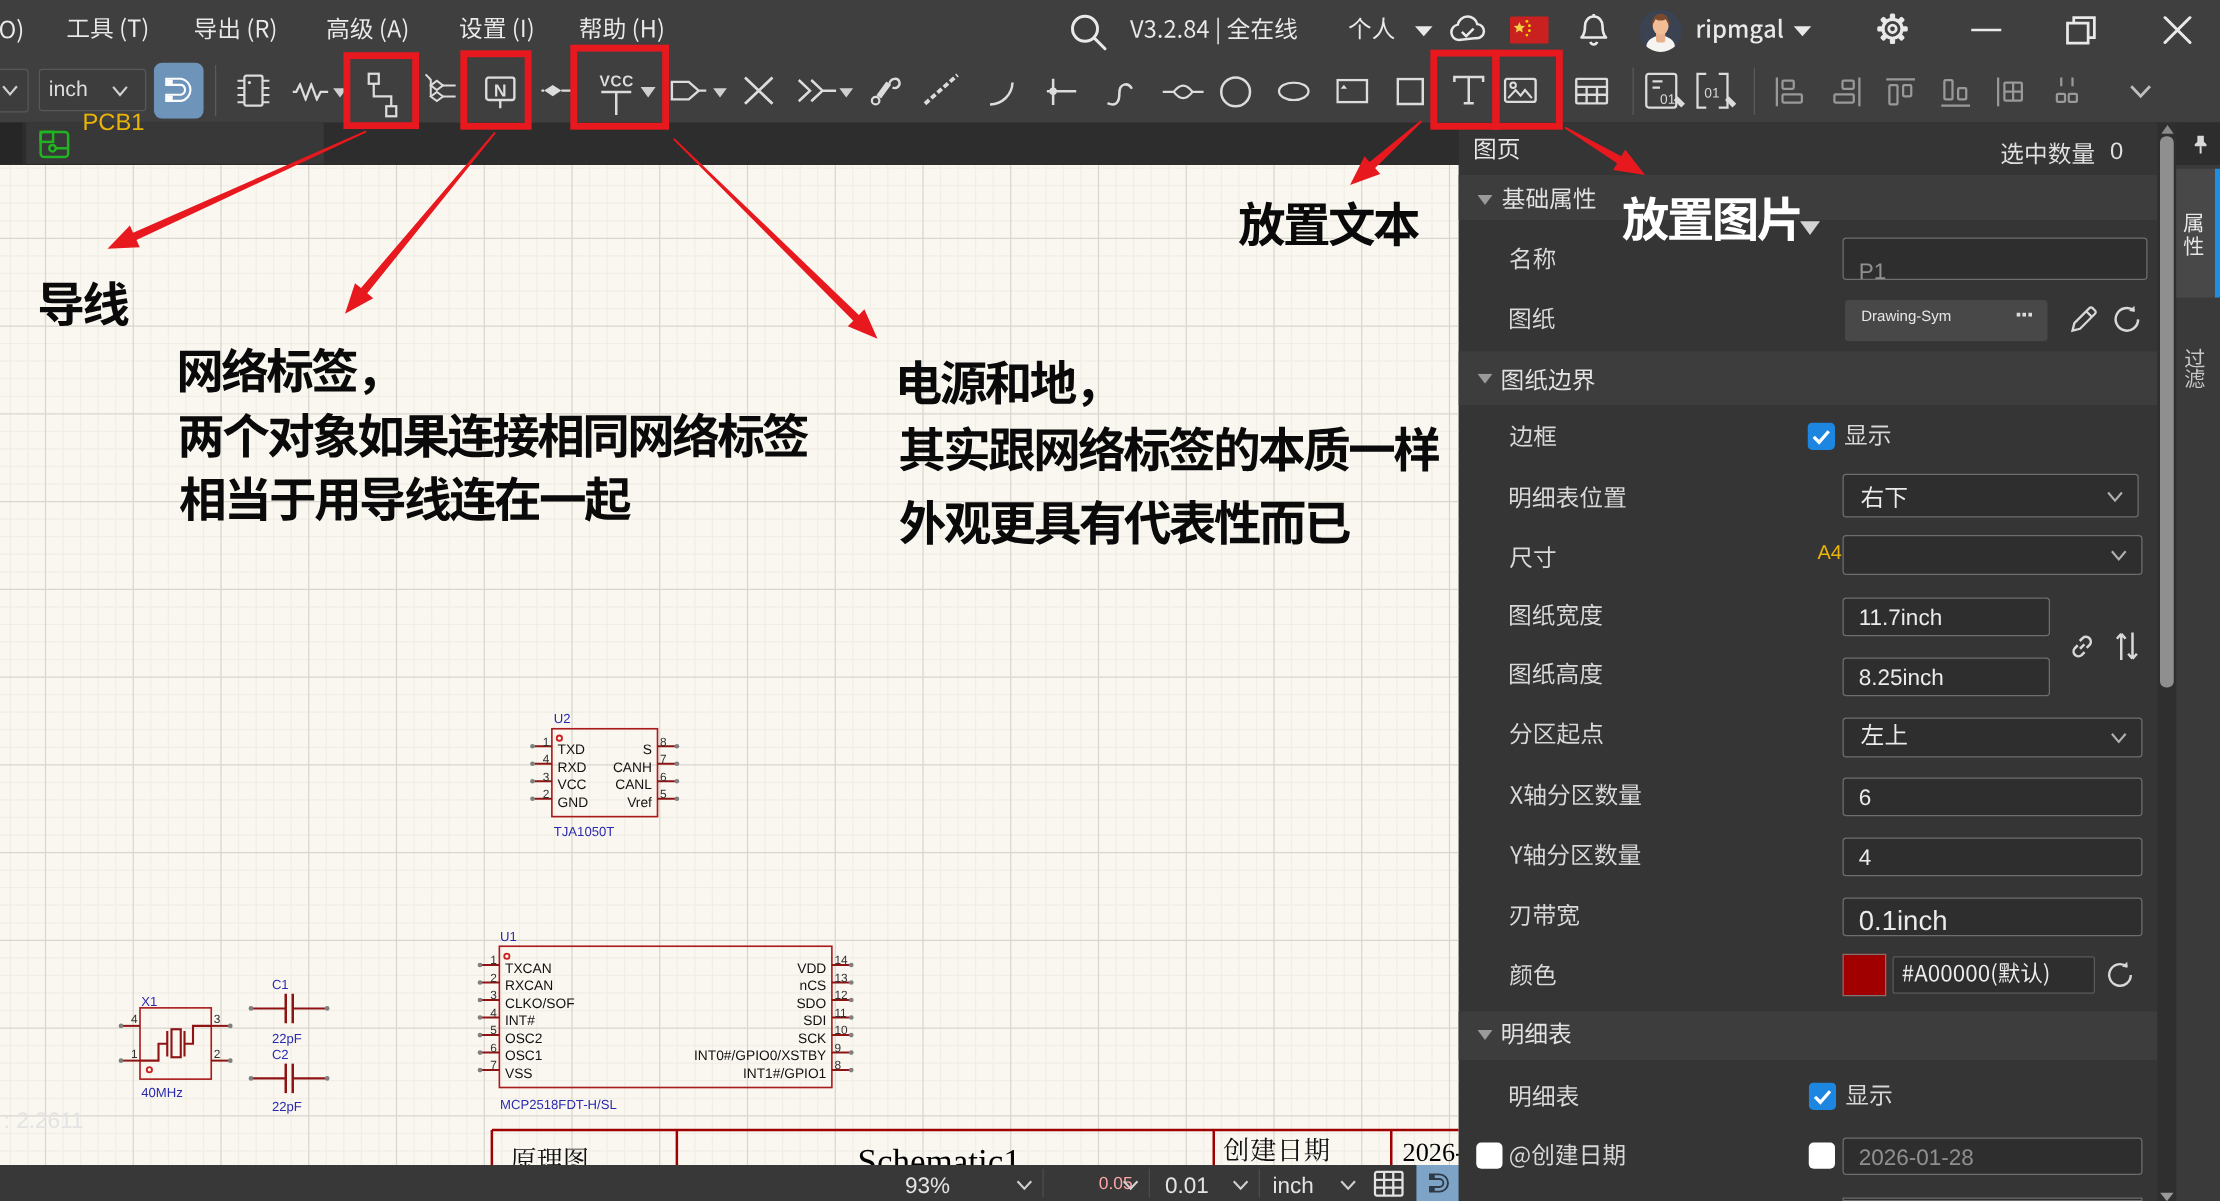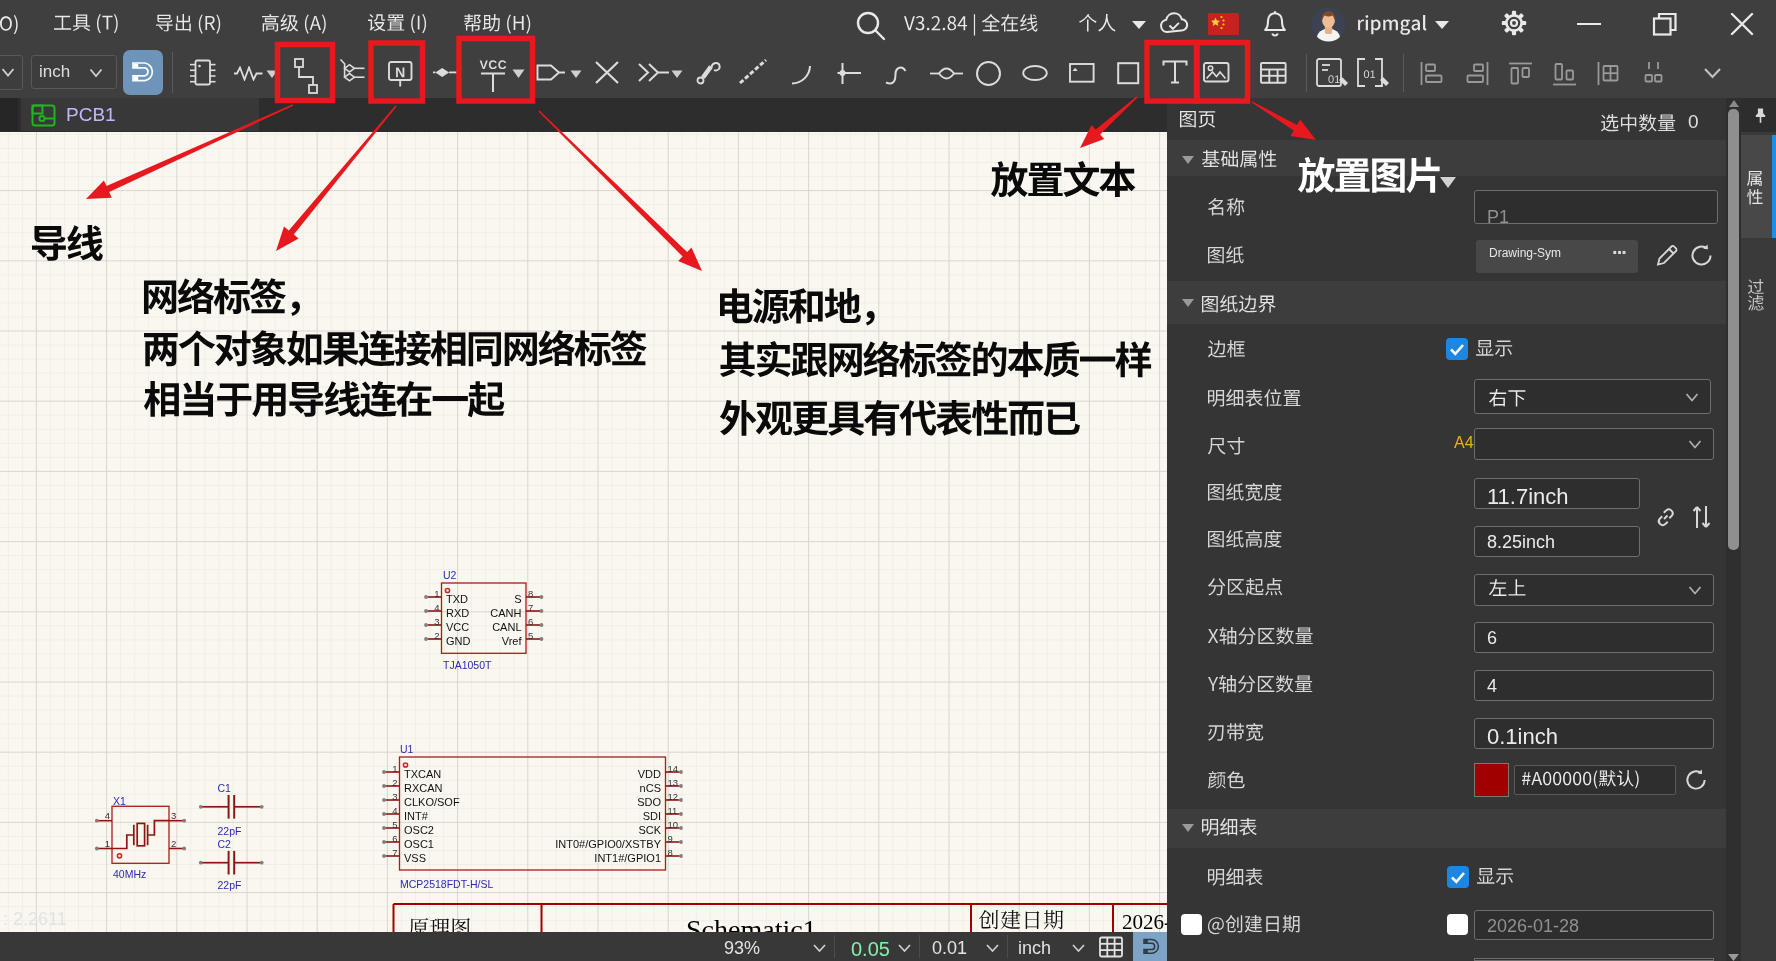--- a/index.html
+++ b/index.html
@@ -305,21 +305,21 @@
 <div class="abs" style="left:0;top:98px;width:18px;height:33px;background:#262626;z-index:2"></div>
 <div class="abs" style="left:21px;top:98px;width:238px;height:33px;background:#383838;z-index:2"></div>
 <svg class="abs" style="left:31px;top:104px;z-index:3" width="25" height="23" viewBox="0 0 25 23">
 <g fill="none" stroke="#21b321" stroke-width="2">
 <rect x="1.5" y="1.5" width="22" height="20" rx="2.5"></rect>
 <rect x="1.5" y="1.5" width="10" height="8"></rect>
 <circle cx="11" cy="14.5" r="2.6"></circle>
 <line x1="13.6" y1="14.5" x2="23.5" y2="14.5"></line>
 </g>
   </svg>
-<div class="abs" style="left:66px;top:104px;font-size:19px;color:#c4b5fd;z-index:3">PCB1</div>
+<div class="abs" style="left:66px;top:88px;font-size:19px;color:#eab308;z-index:3">PCB1</div>
 <div class="abs" style="left:0;top:131.5px;width:1166.5px;height:800.5px;background:#faf7f0;overflow:hidden;z-index:1">
     <svg class="abs" style="left:0;top:-131.5px" width="1167" height="961" viewBox="0 0 1167 961">
 <path d="M8.3 131.5 V 932 M22.4 131.5 V 932 M50.4 131.5 V 932 M64.5 131.5 V 932 M78.5 131.5 V 932 M92.6 131.5 V 932 M120.6 131.5 V 932 M134.7 131.5 V 932 M148.7 131.5 V 932 M162.8 131.5 V 932 M190.8 131.5 V 932 M204.9 131.5 V 932 M218.9 131.5 V 932 M233.0 131.5 V 932 M261.0 131.5 V 932 M275.1 131.5 V 932 M289.1 131.5 V 932 M303.2 131.5 V 932 M331.2 131.5 V 932 M345.3 131.5 V 932 M359.3 131.5 V 932 M373.4 131.5 V 932 M401.4 131.5 V 932 M415.5 131.5 V 932 M429.5 131.5 V 932 M443.6 131.5 V 932 M471.6 131.5 V 932 M485.7 131.5 V 932 M499.7 131.5 V 932 M513.8 131.5 V 932 M541.8 131.5 V 932 M555.9 131.5 V 932 M569.9 131.5 V 932 M584.0 131.5 V 932 M612.0 131.5 V 932 M626.1 131.5 V 932 M640.1 131.5 V 932 M654.2 131.5 V 932 M682.2 131.5 V 932 M696.3 131.5 V 932 M710.3 131.5 V 932 M724.4 131.5 V 932 M752.4 131.5 V 932 M766.5 131.5 V 932 M780.5 131.5 V 932 M794.6 131.5 V 932 M822.6 131.5 V 932 M836.7 131.5 V 932 M850.7 131.5 V 932 M864.8 131.5 V 932 M892.8 131.5 V 932 M906.9 131.5 V 932 M920.9 131.5 V 932 M935.0 131.5 V 932 M963.0 131.5 V 932 M977.1 131.5 V 932 M991.1 131.5 V 932 M1005.2 131.5 V 932 M1033.2 131.5 V 932 M1047.3 131.5 V 932 M1061.3 131.5 V 932 M1075.4 131.5 V 932 M1103.4 131.5 V 932 M1117.5 131.5 V 932 M1131.5 131.5 V 932 M1145.6 131.5 V 932 M1173.6 131.5 V 932 M0 134.4 H 1167 M0 148.5 H 1167 M0 162.5 H 1167 M0 176.6 H 1167 M0 204.6 H 1167 M0 218.7 H 1167 M0 232.7 H 1167 M0 246.8 H 1167 M0 274.8 H 1167 M0 288.9 H 1167 M0 302.9 H 1167 M0 317.0 H 1167 M0 345.0 H 1167 M0 359.1 H 1167 M0 373.1 H 1167 M0 387.2 H 1167 M0 415.2 H 1167 M0 429.3 H 1167 M0 443.3 H 1167 M0 457.4 H 1167 M0 485.4 H 1167 M0 499.5 H 1167 M0 513.5 H 1167 M0 527.6 H 1167 M0 555.6 H 1167 M0 569.7 H 1167 M0 583.7 H 1167 M0 597.8 H 1167 M0 625.8 H 1167 M0 639.9 H 1167 M0 653.9 H 1167 M0 668.0 H 1167 M0 696.0 H 1167 M0 710.1 H 1167 M0 724.1 H 1167 M0 738.2 H 1167 M0 766.2 H 1167 M0 780.3 H 1167 M0 794.3 H 1167 M0 808.4 H 1167 M0 836.4 H 1167 M0 850.5 H 1167 M0 864.5 H 1167 M0 878.6 H 1167 M0 906.6 H 1167 M0 920.7 H 1167 M0 934.7 H 1167" stroke="#f1eee6" stroke-width="1" fill="none"></path>
 <path d="M36.4 131.5 V 932 M106.6 131.5 V 932 M176.8 131.5 V 932 M247.0 131.5 V 932 M317.2 131.5 V 932 M387.4 131.5 V 932 M457.6 131.5 V 932 M527.8 131.5 V 932 M598.0 131.5 V 932 M668.2 131.5 V 932 M738.4 131.5 V 932 M808.6 131.5 V 932 M878.8 131.5 V 932 M949.0 131.5 V 932 M1019.2 131.5 V 932 M1089.4 131.5 V 932 M1159.6 131.5 V 932 M0 190.6 H 1167 M0 260.8 H 1167 M0 331.0 H 1167 M0 401.2 H 1167 M0 471.4 H 1167 M0 541.6 H 1167 M0 611.8 H 1167 M0 682.0 H 1167 M0 752.2 H 1167 M0 822.4 H 1167 M0 892.6 H 1167" stroke="#d9d6ce" stroke-width="1" fill="none"></path>
 </svg>
     <svg class="abs" style="left:0;top:-131.5px" width="1167" height="961" viewBox="0 0 1167 961" font-family="Liberation Sans">
       <rect x="441.5" y="583" width="84.5" height="70.29999999999995" fill="none" stroke="#a81c1c" stroke-width="1.3"></rect>
       <line x1="427.5" y1="597" x2="441.5" y2="597" stroke="#8e1414" stroke-width="1.6"></line>
       <circle cx="426.0" cy="597" r="1.9" fill="#808080"></circle>
       <text x="439.5" y="596.5" font-size="9.5" fill="#333" text-anchor="end">1</text>
@@ -469,23 +469,23 @@
       <text x="1122" y="929" font-size="21" font-family="Liberation Serif">2026-01-28</text>
     </svg>
   </div>
 <svg style="position:absolute;left:407.0px;top:916.0px;z-index:2;" width="66" height="25" viewBox="0 0 66 25">
     <path transform="translate(1.26,19.41)" d="M14.3 -4.2 14.1 -4.0C15.6 -2.9 17.6 -1.0 18.2 0.5C19.9 1.4 20.6 -2.1 14.3 -4.2ZM10.1 -3.6 8.2 -4.5C7.4 -2.9 5.6 -0.7 3.6 0.6L3.8 0.9C6.2 -0.1 8.2 -1.9 9.3 -3.4C9.8 -3.3 10.0 -3.4 10.1 -3.6ZM18.3 -17.4 17.3 -16.2H4.6L3.0 -16.9V-11.0C3.0 -6.8 2.8 -2.3 0.7 1.4L1.1 1.6C4.1 -2.0 4.3 -7.2 4.3 -11.0V-15.6H19.6C19.9 -15.6 20.1 -15.7 20.1 -15.9C19.4 -16.5 18.3 -17.4 18.3 -17.4ZM8.0 -5.3V-5.9H11.4V-0.4C11.4 -0.1 11.3 0.0 10.9 0.0C10.4 0.0 8.0 -0.2 8.0 -0.2V0.1C9.1 0.3 9.7 0.5 10.0 0.7C10.3 0.9 10.5 1.3 10.5 1.7C12.5 1.5 12.8 0.7 12.8 -0.4V-5.9H16.3V-5.1H16.5C16.9 -5.1 17.6 -5.4 17.6 -5.6V-11.8C18.0 -11.9 18.4 -12.0 18.5 -12.2L16.8 -13.5L16.0 -12.6H11.0C11.5 -13.2 12.0 -13.8 12.3 -14.5C12.8 -14.5 13.0 -14.7 13.1 -14.9L11.0 -15.5C10.9 -14.5 10.6 -13.4 10.4 -12.6H8.2L6.7 -13.3V-4.9H6.9C7.5 -4.9 8.0 -5.2 8.0 -5.3ZM12.8 -6.6H8.0V-9.0H16.3V-6.6ZM16.3 -12.0V-9.7H8.0V-12.0Z M29.4 -16.1V-5.9H29.6C30.2 -5.9 30.7 -6.3 30.7 -6.4V-7.2H33.9V-4.0H29.3L29.4 -3.4H33.9V0.3H27.2L27.4 0.9H41.1C41.3 0.9 41.5 0.8 41.6 0.5C40.9 -0.1 39.8 -1.1 39.8 -1.1L38.7 0.3H35.3V-3.4H40.1C40.4 -3.4 40.6 -3.5 40.7 -3.7C40.0 -4.4 38.9 -5.3 38.9 -5.3L37.9 -4.0H35.3V-7.2H38.6V-6.3H38.9C39.3 -6.3 40.0 -6.7 40.0 -6.8V-15.2C40.4 -15.3 40.8 -15.5 40.9 -15.6L39.2 -16.9L38.4 -16.1H30.8L29.4 -16.8ZM33.9 -11.4V-7.9H30.7V-11.4ZM35.3 -11.4H38.6V-7.9H35.3ZM33.9 -12.0H30.7V-15.5H33.9ZM35.3 -12.0V-15.5H38.6V-12.0ZM21.6 -2.2 22.3 -0.5C22.5 -0.6 22.7 -0.8 22.7 -1.0C25.5 -2.4 27.6 -3.6 29.2 -4.4L29.1 -4.7L25.9 -3.6V-9.1H28.4C28.7 -9.1 28.9 -9.2 28.9 -9.4C28.4 -10.0 27.4 -10.9 27.4 -10.9L26.5 -9.7H25.9V-14.8H28.7C28.9 -14.8 29.2 -14.9 29.2 -15.1C28.5 -15.8 27.4 -16.7 27.4 -16.7L26.5 -15.4H21.9L22.1 -14.8H24.6V-9.7H21.9L22.1 -9.1H24.6V-3.2C23.3 -2.7 22.2 -2.4 21.6 -2.2Z M50.8 -6.8 50.7 -6.4C52.4 -6.0 53.7 -5.2 54.3 -4.6C55.6 -4.2 56.0 -6.8 50.8 -6.8ZM48.6 -4.1 48.5 -3.8C51.8 -3.0 54.5 -1.8 55.7 -0.9C57.4 -0.5 57.6 -3.7 48.6 -4.1ZM59.3 -15.8V-0.4H45.7V-15.8ZM45.7 1.1V0.2H59.3V1.5H59.5C60.0 1.5 60.6 1.1 60.6 1.0V-15.5C61.1 -15.6 61.4 -15.7 61.6 -15.9L59.9 -17.3L59.1 -16.4H45.8L44.3 -17.1V1.6H44.6C45.2 1.6 45.7 1.3 45.7 1.1ZM51.9 -14.8 50.0 -15.6C49.4 -13.6 48.2 -11.1 46.6 -9.3L46.9 -9.1C47.9 -9.9 48.8 -10.9 49.6 -11.9C50.1 -10.8 50.9 -9.9 51.8 -9.1C50.2 -7.9 48.3 -6.8 46.2 -6.0L46.4 -5.7C48.8 -6.4 50.8 -7.3 52.6 -8.5C54.0 -7.5 55.8 -6.7 57.7 -6.1C57.9 -6.8 58.3 -7.2 58.8 -7.3L58.8 -7.5C57.0 -7.9 55.1 -8.4 53.5 -9.2C54.8 -10.2 55.9 -11.3 56.7 -12.6C57.2 -12.6 57.4 -12.6 57.6 -12.8L56.1 -14.2L55.2 -13.3H50.5C50.8 -13.8 51.0 -14.2 51.1 -14.6C51.5 -14.5 51.8 -14.6 51.9 -14.8ZM49.8 -12.3 50.1 -12.7H55.0C54.4 -11.7 53.6 -10.7 52.6 -9.8C51.5 -10.5 50.5 -11.3 49.8 -12.3Z" fill="#111"></path>
   </svg>
 <svg style="position:absolute;left:977.0px;top:907.5px;z-index:2;" width="90" height="25" viewBox="0 0 90 25">
     <path transform="translate(1.52,19.62)" d="M19.7 -17.4 17.6 -17.6V-0.5C17.6 -0.2 17.5 -0.1 17.1 -0.1C16.7 -0.1 14.7 -0.3 14.7 -0.3V0.1C15.5 0.2 16.1 0.4 16.4 0.6C16.7 0.9 16.8 1.2 16.8 1.6C18.7 1.4 18.9 0.8 18.9 -0.4V-16.8C19.4 -16.9 19.6 -17.1 19.7 -17.4ZM15.5 -14.7 13.5 -15.0V-3.2H13.7C14.2 -3.2 14.8 -3.5 14.8 -3.7V-14.2C15.3 -14.2 15.5 -14.4 15.5 -14.7ZM8.1 -16.7 6.1 -17.6C5.1 -15.0 3.0 -11.3 0.5 -9.0L0.7 -8.7C1.5 -9.3 2.3 -10.0 3.0 -10.7V-0.7C3.0 0.4 3.4 0.8 5.2 0.8H7.8C11.5 0.8 12.2 0.5 12.2 -0.1C12.2 -0.4 12.1 -0.5 11.6 -0.7L11.5 -4.1H11.3C11.0 -2.6 10.7 -1.2 10.6 -0.8C10.5 -0.6 10.4 -0.5 10.1 -0.5C9.8 -0.5 8.9 -0.5 7.8 -0.5H5.4C4.5 -0.5 4.3 -0.6 4.3 -1.0V-9.9H9.0C9.0 -7.1 8.9 -5.6 8.7 -5.4C8.5 -5.2 8.4 -5.2 8.1 -5.2C7.7 -5.2 6.7 -5.3 6.0 -5.4V-5.0C6.6 -4.9 7.3 -4.7 7.5 -4.6C7.8 -4.3 7.8 -4.1 7.8 -3.7C8.5 -3.7 9.2 -3.8 9.6 -4.2C10.1 -4.8 10.3 -6.3 10.3 -9.7C10.7 -9.8 10.9 -9.9 11.0 -10.0L9.5 -11.3L8.8 -10.5H4.6L3.4 -11.0C4.9 -12.7 6.2 -14.5 7.1 -16.0C8.6 -14.7 10.5 -12.7 11.1 -11.1C12.8 -10.0 13.5 -13.6 7.3 -16.5C7.8 -16.4 8.0 -16.5 8.1 -16.7Z M23.3 -7.5 23.0 -7.3C23.6 -5.2 24.4 -3.6 25.3 -2.4C24.6 -1.0 23.6 0.3 22.1 1.3L22.3 1.6C23.9 0.7 25.1 -0.4 26.0 -1.7C28.3 0.6 31.5 1.1 36.3 1.1C37.4 1.1 39.7 1.1 40.7 1.1C40.8 0.5 41.1 0.1 41.7 -0.0V-0.3C40.3 -0.3 37.6 -0.3 36.4 -0.3C31.9 -0.3 28.7 -0.6 26.5 -2.4C27.6 -4.3 28.2 -6.6 28.5 -8.8C29.0 -8.9 29.1 -8.9 29.3 -9.1L27.8 -10.4L27.0 -9.6H25.0C25.8 -11.1 27.0 -13.4 27.6 -14.7C28.0 -14.7 28.5 -14.8 28.7 -15.0L27.0 -16.4L26.3 -15.6H22.3L22.5 -15.0H26.2C25.6 -13.5 24.5 -11.3 23.7 -9.9C23.4 -9.8 23.1 -9.6 22.9 -9.5L24.2 -8.5L24.8 -9.0H27.1C26.9 -6.9 26.5 -4.9 25.7 -3.2C24.7 -4.2 24.0 -5.6 23.3 -7.5ZM37.8 -12.6H34.7V-14.7H37.8ZM37.8 -12.0V-9.8H34.7V-12.0ZM40.4 -13.8 39.5 -12.6H39.1V-14.5C39.5 -14.6 39.9 -14.7 40.0 -14.9L38.4 -16.2L37.6 -15.4H34.7V-16.8C35.3 -16.9 35.4 -17.1 35.5 -17.3L33.4 -17.6V-15.4H29.5L29.6 -14.7H33.4V-12.6H27.7L27.9 -12.0H33.4V-9.8H29.5L29.6 -9.2H33.4V-7.0H29.2L29.4 -6.4H33.4V-4.2H28.1L28.2 -3.5H33.4V-0.8H33.7C34.2 -0.8 34.7 -1.1 34.7 -1.3V-3.5H40.8C41.1 -3.5 41.3 -3.7 41.4 -3.9C40.7 -4.5 39.6 -5.4 39.6 -5.4L38.6 -4.2H34.7V-6.4H39.6C39.9 -6.4 40.1 -6.5 40.2 -6.7C39.6 -7.4 38.5 -8.1 38.5 -8.1L37.6 -7.0H34.7V-9.2H37.8V-8.5H38.0C38.4 -8.5 39.1 -8.8 39.1 -9.0V-12.0H41.4C41.7 -12.0 41.9 -12.1 42.0 -12.3C41.4 -12.9 40.4 -13.8 40.4 -13.8Z M58.4 -7.8V-1.0H48.6V-7.8ZM58.4 -8.4H48.6V-14.9H58.4ZM47.2 -15.5V1.5H47.5C48.1 1.5 48.6 1.1 48.6 0.9V-0.4H58.4V1.4H58.6C59.1 1.4 59.8 1.0 59.9 0.8V-14.6C60.3 -14.7 60.6 -14.9 60.8 -15.1L59.0 -16.4L58.2 -15.5H48.8L47.2 -16.2Z M68.5 -3.7C67.8 -1.6 66.5 0.3 65.2 1.4L65.5 1.6C67.1 0.8 68.6 -0.6 69.7 -2.5C70.1 -2.4 70.4 -2.6 70.5 -2.8ZM71.8 -3.6 71.6 -3.4C72.5 -2.6 73.5 -1.3 73.7 -0.3C75.1 0.7 76.2 -2.1 71.8 -3.6ZM72.7 -17.3V-14.3H68.9V-16.6C69.4 -16.7 69.6 -16.8 69.6 -17.1L67.6 -17.3V-14.3H65.6L65.8 -13.7H67.6V-4.9H65.2L65.4 -4.3H76.3C76.5 -4.3 76.7 -4.4 76.8 -4.6C76.2 -5.2 75.2 -6.0 75.2 -6.0L74.4 -4.9H74.0V-13.7H76.0C76.3 -13.7 76.5 -13.8 76.6 -14.0C76.0 -14.6 75.1 -15.4 75.1 -15.4L74.4 -14.3H74.0V-16.5C74.6 -16.6 74.7 -16.8 74.8 -17.1ZM68.9 -13.7H72.7V-11.3H68.9ZM68.9 -4.9V-7.6H72.7V-4.9ZM68.9 -10.7H72.7V-8.2H68.9ZM82.5 -15.7V-11.7H78.5V-15.7ZM77.2 -16.3V-9.0C77.2 -5.0 76.8 -1.4 74.2 1.4L74.5 1.6C77.3 -0.5 78.2 -3.3 78.4 -6.3H82.5V-0.6C82.5 -0.3 82.3 -0.1 82.0 -0.1C81.6 -0.1 79.5 -0.3 79.5 -0.3V0.1C80.4 0.2 80.9 0.3 81.2 0.6C81.5 0.8 81.6 1.2 81.7 1.6C83.6 1.4 83.8 0.7 83.8 -0.4V-15.4C84.2 -15.5 84.6 -15.7 84.7 -15.8L83.0 -17.2L82.3 -16.3H78.8L77.2 -17.0ZM82.5 -11.1V-6.9H78.5C78.5 -7.6 78.5 -8.3 78.5 -9.0V-11.1Z" fill="#111"></path>
   </svg>
 <div class="abs" style="left:0;top:932px;width:1166.5px;height:29px;background:#383838;z-index:5"></div>
-<div class="abs" style="left:3px;top:909px;font-size:18px;color:#e3e3e3;z-index:6">: 2.2611</div>
+<div class="abs" style="left:3px;top:886px;font-size:18px;color:#e3e3e3;z-index:6">: 2.2611</div>
 <div class="abs" style="left:724px;top:938px;font-size:18px;color:#e3e3e3;z-index:6">93%</div>
-<div class="abs" style="left:851px;top:938px;font-size:20px;color:#86efac;z-index:6">0.05</div>
+<div class="abs" style="left:879px;top:938px;font-size:14px;color:#fca5a5;z-index:6">0.05</div>
 <div class="abs" style="left:932px;top:938px;font-size:18px;color:#e3e3e3;z-index:6">0.01</div>
 <div class="abs" style="left:1018px;top:938px;font-size:18px;color:#e3e3e3;z-index:6">inch</div>
 <svg class="abs" style="left:812px;top:943px;z-index:6" width="15" height="10" viewBox="0 0 15 10">
     <path d="M2 2 L7.5 8 L13 2" fill="none" stroke="#cfcfcf" stroke-width="1.7"></path>
   </svg>
 <svg class="abs" style="left:897px;top:943px;z-index:6" width="15" height="10" viewBox="0 0 15 10">
     <path d="M2 2 L7.5 8 L13 2" fill="none" stroke="#cfcfcf" stroke-width="1.7"></path>
   </svg>
 <svg class="abs" style="left:985px;top:943px;z-index:6" width="15" height="10" viewBox="0 0 15 10">
     <path d="M2 2 L7.5 8 L13 2" fill="none" stroke="#cfcfcf" stroke-width="1.7"></path>
@@ -579,21 +579,21 @@
   </svg>
 <div class="abs" style="left:1474px;top:428px;width:239.5px;height:32px;background:#2e2e2e;border:1px solid #6e6e6e;border-radius:3px;z-index:10"></div>
 <svg class="abs" style="left:1687.5px;top:440.0px;z-index:11" width="14" height="9" viewBox="0 0 14 9">
     <path d="M1.5 1 L7 7.5 L12.5 1" fill="none" stroke="#b0b0b0" stroke-width="1.7"></path>
   </svg>
 <div class="abs" style="left:1454px;top:434px;font-size:16px;color:#eab308;z-index:11">A4</div>
 <svg style="position:absolute;left:1205.5px;top:480.5px;z-index:11;" width="79" height="23" viewBox="0 0 79 23">
     <path transform="translate(0.40,18.15)" d="M7.1 -5.3C8.6 -5.0 10.6 -4.3 11.6 -3.8L12.2 -4.8C11.2 -5.2 9.3 -5.9 7.7 -6.2ZM5.2 -2.9C7.8 -2.6 11.1 -1.8 13.0 -1.2L13.6 -2.2C11.7 -2.8 8.5 -3.6 5.9 -3.9ZM1.6 -15.1V1.5H3.0V0.7H16.0V1.5H17.4V-15.1ZM3.0 -0.6V-13.8H16.0V-0.6ZM7.9 -13.5C6.9 -11.9 5.3 -10.4 3.6 -9.4C4.0 -9.3 4.4 -8.8 4.7 -8.6C5.2 -9.0 5.8 -9.4 6.4 -9.9C7.0 -9.3 7.7 -8.8 8.4 -8.2C6.8 -7.5 5.0 -6.9 3.3 -6.6C3.6 -6.3 3.9 -5.8 4.0 -5.4C5.9 -5.9 7.8 -6.6 9.7 -7.5C11.2 -6.7 13.0 -6.0 14.8 -5.6C15.0 -6.0 15.4 -6.5 15.6 -6.7C14.0 -7.0 12.3 -7.5 10.8 -8.2C12.2 -9.1 13.4 -10.2 14.2 -11.5L13.4 -12.0L13.2 -11.9H8.3C8.6 -12.3 8.8 -12.7 9.1 -13.0ZM7.2 -10.7 7.3 -10.8H12.2C11.6 -10.1 10.6 -9.4 9.6 -8.8C8.6 -9.4 7.8 -10.0 7.2 -10.7Z M19.9 -1.0 20.1 0.4C21.9 -0.1 24.3 -0.7 26.6 -1.2L26.5 -2.5C24.0 -1.9 21.5 -1.3 19.9 -1.0ZM20.2 -8.0C20.5 -8.2 21.0 -8.3 23.4 -8.6C22.6 -7.4 21.8 -6.3 21.4 -6.0C20.8 -5.3 20.3 -4.8 19.9 -4.8C20.0 -4.4 20.3 -3.8 20.3 -3.5V-3.5L20.4 -3.5C20.8 -3.7 21.5 -3.9 26.6 -4.9C26.6 -5.2 26.6 -5.8 26.6 -6.1L22.4 -5.4C23.9 -7.0 25.4 -9.1 26.6 -11.1L25.5 -11.9C25.1 -11.2 24.7 -10.5 24.3 -9.9L21.7 -9.6C22.9 -11.2 24.0 -13.3 24.9 -15.4L23.6 -16.0C22.8 -13.7 21.3 -11.2 20.9 -10.5C20.4 -9.9 20.1 -9.4 19.8 -9.4C19.9 -9.0 20.1 -8.3 20.2 -8.0ZM27.3 1.6C27.7 1.3 28.3 1.0 32.2 -0.3C32.1 -0.6 32.0 -1.2 32.0 -1.5L28.7 -0.5V-7.3H32.2C32.6 -2.2 33.6 1.3 35.5 1.3C36.7 1.3 37.1 0.5 37.3 -2.4C37.0 -2.5 36.5 -2.8 36.2 -3.1C36.1 -1.0 36.0 -0.0 35.6 -0.0C34.6 -0.0 33.9 -2.9 33.6 -7.3H36.8V-8.6H33.5C33.4 -10.2 33.3 -12.0 33.4 -13.9C34.5 -14.1 35.6 -14.4 36.5 -14.7L35.5 -15.8C33.6 -15.2 30.3 -14.6 27.4 -14.2V-0.9C27.4 -0.1 27.0 0.2 26.7 0.4C26.9 0.7 27.2 1.3 27.3 1.6ZM32.1 -8.6H28.7V-13.2C29.8 -13.3 30.9 -13.5 32.0 -13.7C32.0 -11.9 32.0 -10.2 32.1 -8.6Z M47.9 -3.6V-0.6C47.9 0.9 48.5 1.3 50.4 1.3C50.8 1.3 53.5 1.3 53.9 1.3C55.7 1.3 56.1 0.6 56.3 -2.3C55.9 -2.4 55.3 -2.6 55.0 -2.8C54.9 -0.3 54.7 0.0 53.8 0.0C53.2 0.0 51.0 0.0 50.5 0.0C49.5 0.0 49.4 -0.1 49.4 -0.6V-3.6ZM46.4 -6.0V-4.5C46.4 -3.0 45.8 -0.9 38.8 0.6C39.1 0.9 39.6 1.5 39.7 1.8C47.1 0.1 47.9 -2.5 47.9 -4.5V-6.0ZM41.8 -7.9V-1.9H43.2V-6.7H51.7V-2.0H53.1V-7.9ZM46.2 -15.7C46.5 -15.3 46.7 -14.7 46.9 -14.3H39.4V-10.8H40.8V-13.0H54.2V-10.8H55.6V-14.3H48.7C48.4 -14.8 48.0 -15.6 47.7 -16.1ZM49.3 -12.3V-11.1H45.7V-12.4H44.2V-11.1H41.3V-10.0H44.2V-8.6H45.7V-10.0H49.3V-8.6H50.8V-10.0H53.7V-11.1H50.8V-12.3Z M64.3 -12.2V-10.6H61.3V-9.4H64.3V-6.3H71.7V-9.4H74.8V-10.6H71.7V-12.2H70.3V-10.6H65.7V-12.2ZM70.3 -9.4V-7.4H65.7V-9.4ZM71.4 -3.9C70.5 -2.9 69.4 -2.1 68.0 -1.5C66.7 -2.1 65.5 -2.9 64.8 -3.9ZM61.5 -5.0V-3.9H64.0L63.4 -3.6C64.1 -2.5 65.2 -1.6 66.4 -0.9C64.7 -0.3 62.7 0.0 60.6 0.2C60.9 0.5 61.1 1.1 61.2 1.4C63.6 1.1 65.9 0.7 67.9 -0.1C69.8 0.7 72.0 1.2 74.4 1.5C74.6 1.2 75.0 0.6 75.3 0.3C73.2 0.1 71.2 -0.3 69.5 -0.9C71.2 -1.8 72.6 -3.0 73.5 -4.6L72.6 -5.1L72.3 -5.0ZM66.0 -15.7C66.3 -15.2 66.5 -14.6 66.7 -14.1H59.4V-8.9C59.4 -6.1 59.3 -2.0 57.7 0.9C58.1 1.0 58.7 1.3 59.0 1.5C60.6 -1.5 60.8 -5.9 60.8 -8.9V-12.7H75.0V-14.1H68.4C68.1 -14.7 67.8 -15.4 67.4 -16.1Z" fill="#d8d8d8"></path>
   </svg>
 <div class="abs" style="left:1474px;top:478px;width:166px;height:31px;background:#2e2e2e;border:1px solid #6e6e6e;border-radius:3px;z-index:10"></div>
-<div class="abs" style="left:1487px;top:484px;font-size:22px;color:#ebebeb;z-index:11">11.7inch</div>
+<div class="abs" style="left:1487px;top:484px;font-size:18px;color:#ebebeb;z-index:11">11.7inch</div>
 <svg class="abs" style="left:1653px;top:505px;z-index:11" width="25" height="25" viewBox="0 0 25 25">
 <g fill="none" stroke="#d8d8d8" stroke-width="2">
 <path d="M11 14 L14.5 10.5"></path>
 <path d="M9.2 11.2 L6.8 13.6 a3.9 3.9 0 0 0 5.5 5.5 L14.7 16.7"></path>
 <path d="M16.3 13.3 L18.7 10.9 a3.9 3.9 0 0 0 -5.5 -5.5 L10.8 7.8"></path>
 </g>
   </svg>
 <svg class="abs" style="left:1690px;top:504px;z-index:11" width="23" height="26" viewBox="0 0 23 26">
 <g stroke="#d8d8d8" stroke-width="2" fill="none">
 <path d="M7 24 V3 M7 3 L3.5 7 M7 3 L10.5 7"></path>

